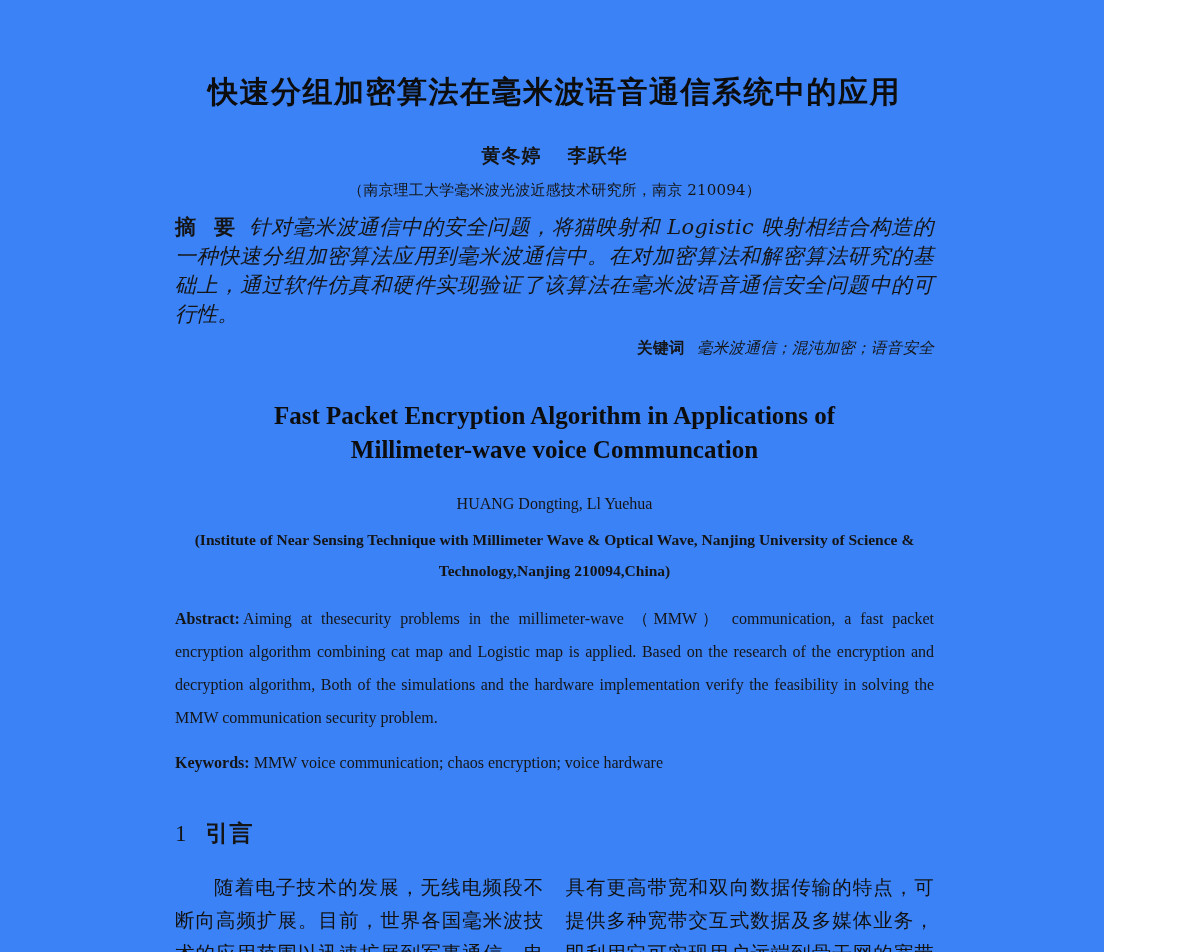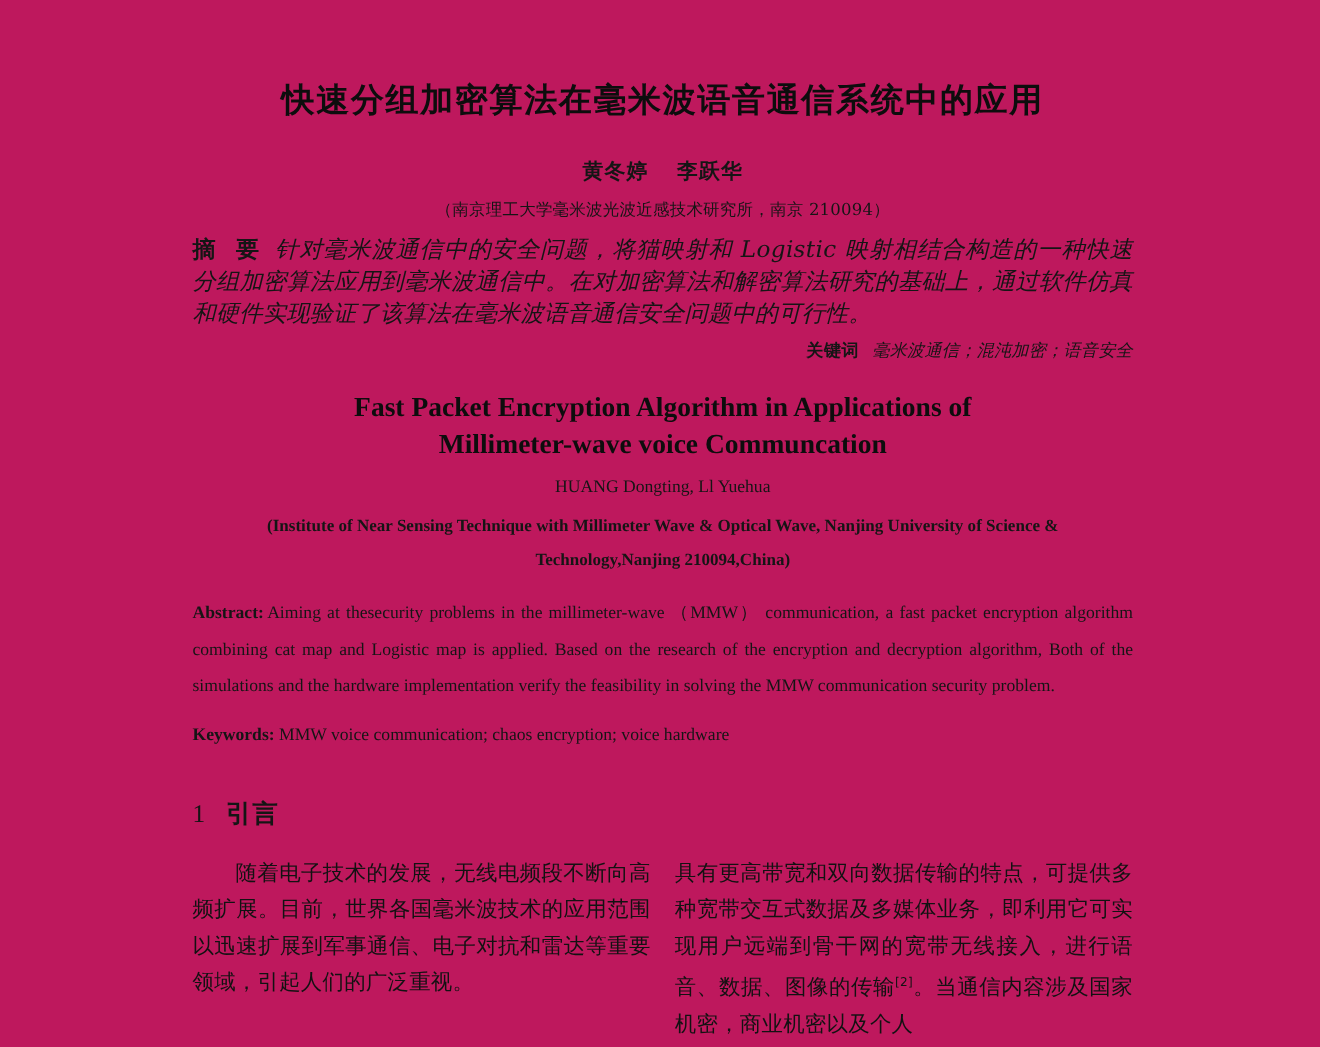--- a/index.html
+++ b/index.html
@@ -10,23 +10,23 @@
   body {
     width: 1200px;
     height: 952px;
     overflow: hidden;
     font-family: "Liberation Serif", "DejaVu Serif", serif;
     color: #151515;
     -webkit-font-smoothing: none;
   }
   .page {
     position: relative;
-    width: 1200px;
+    width: 1104px;
     height: 952px;
-    background: #be185d;
+    background: #3b82f6;
     box-sizing: border-box;
     padding: 0 170px 0 175px;
   }
 
   
   .cn-title {
     margin: 0;
     padding-top: 74px;
     text-align: center;
     font-family: "DejaVu Sans", "Liberation Sans", sans-serif;
@@ -85,21 +85,21 @@
   }
   .cn-kw .lbl {
     font-weight: 700;
     font-style: normal;
     letter-spacing: 0.5px;
     margin-right: 12px;
   }
 
   
   .en-title {
-    margin: 0;
+    margin: 16px;
     padding-top: 20px;
     text-align: center;
     font-family: "Liberation Serif", "DejaVu Serif", serif;
     font-weight: 700;
     font-size: 25px;
     line-height: 34px;
     color: #0d0d0d;
   }
 
   .en-authors {

